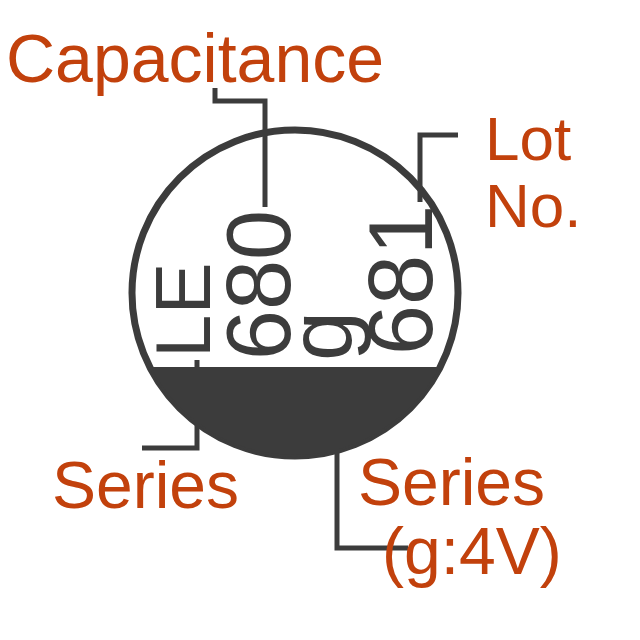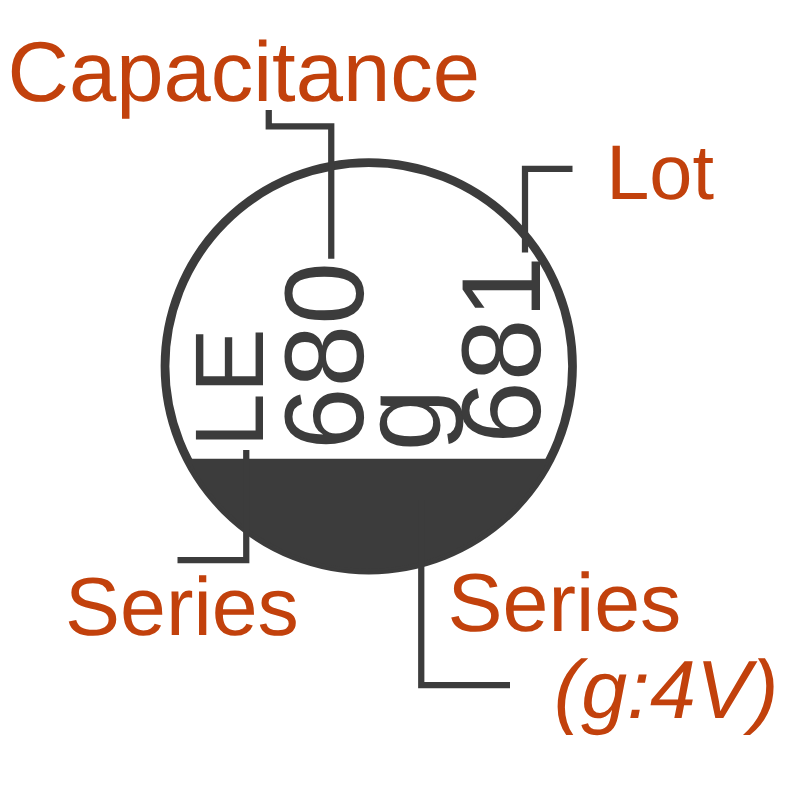--- a/index.html
+++ b/index.html
@@ -47,21 +47,21 @@
     color: #c2410c;
     white-space: nowrap;
     line-height: 1.0;
   }
   .label-capacitance { left: 6px;   top: 24px;  font-size: 68px; }
   .label-lot         { left: 485px; top: 106px; font-size: 62px; line-height: 1.08; }
   .label-lot span    { display: block; }
   .label-series      { left: 52px;  top: 452px; font-size: 66px; }
   .label-voltage     { left: 358px; top: 448px; font-size: 66px; line-height: 1.05; }
   .label-voltage .line { display: block; }
-  .label-voltage .line2 { margin-left: 85px; font-style: italic; }
+  .label-voltage .line2 { margin-left: 24px; }
 </style>
 </head>
 <body>
 
 <div class="canvas">
 
   <svg class="diagram-svg" width="640" height="640" viewBox="0 0 640 640">
 
     <circle class="body-circle" cx="295" cy="293" r="163"></circle>
 
@@ -78,20 +78,21 @@
 
     <text class="mark mark-num" x="352" y="361" text-anchor="start" transform="rotate(-90 352 361)">g</text>
 
     <text class="mark mark-num" x="432" y="355" text-anchor="start" transform="rotate(-90 432 355)">681</text>
   </svg>
 
   <div class="label label-capacitance">Capacitance</div>
 
   <div class="label label-lot">
     <span>Lot</span>
+    <span>No.</span>
   </div>
 
   <div class="label label-series">Series</div>
 
   <div class="label label-voltage">
     <span class="line line1">Series</span>
     <span class="line line2">(g:4V)</span>
   </div>
 
 </div>

